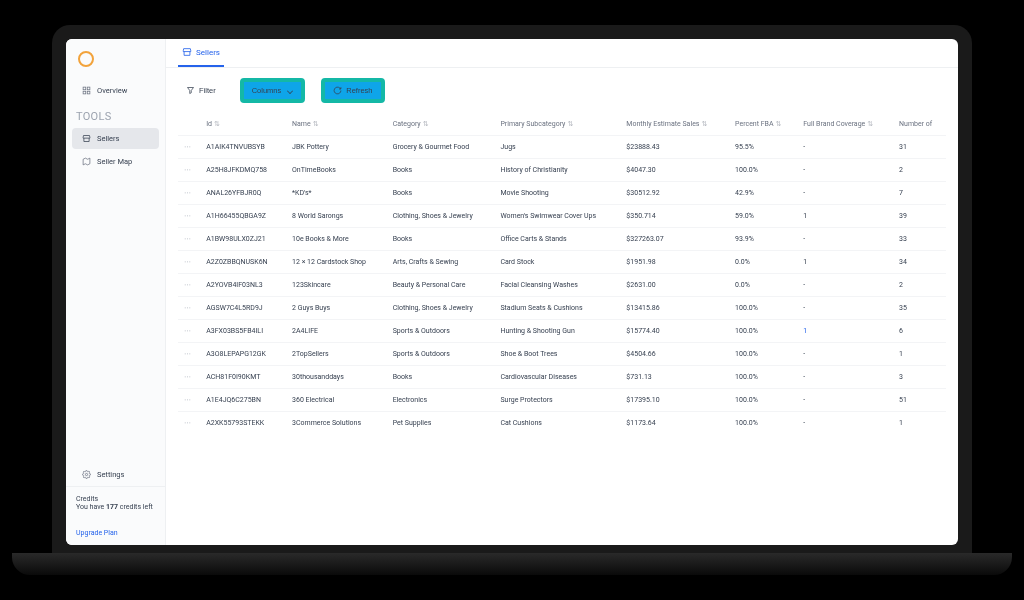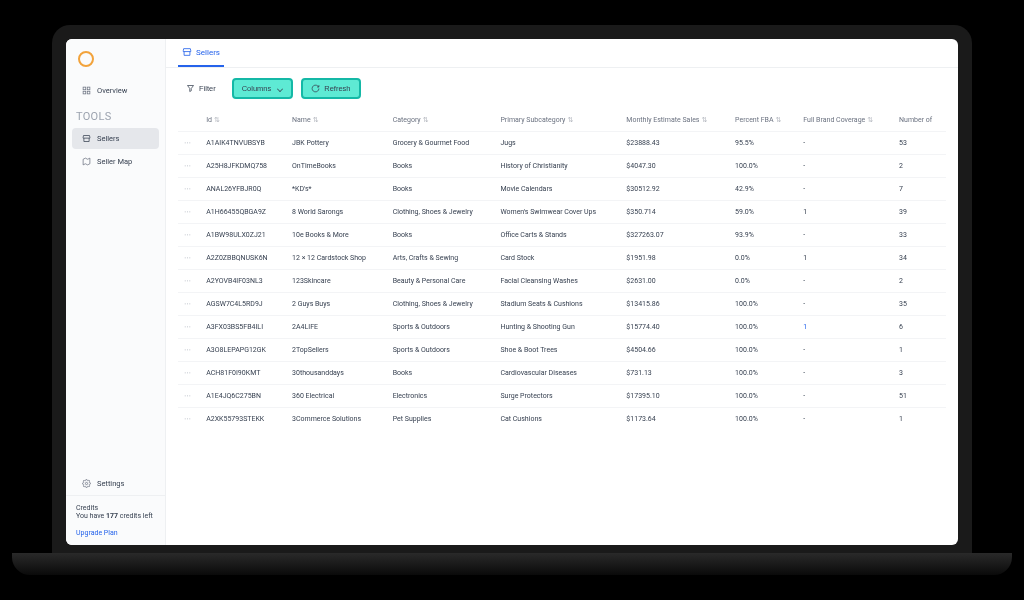--- a/index.html
+++ b/index.html
@@ -10,26 +10,26 @@
 .app{display:flex;flex:1;overflow:hidden}
 .sidebar{width:100px;background:#fafbfc;border-right:1px solid #eef0f2;display:flex;flex-direction:column;padding-top:8px}
 .logo{width:16px;height:16px;border-radius:50%;border:2px solid #f2a33c;margin:4px 0 12px 12px}
 .nav-item{display:flex;align-items:center;gap:6px;padding:6px 10px;font-size:7.5px;color:#374151;cursor:pointer;margin:1px 6px;border-radius:4px}
 .nav-item.active{background:#e5e7eb}
 .nav-item .ic{width:9px;height:9px;flex:0 0 9px}
 .sec-label{font-size:11px;color:#9ca3af;padding:8px 10px 4px;letter-spacing:.3px}
 .spacer{flex:1}
 .credits{padding:8px 10px;font-size:7px;color:#374151;border-top:1px solid #eef0f2}
 .credits .t{font-weight:400}
-.credits .u{color:#2563eb;cursor:pointer;margin-top:9px}
+.credits .u{color:#2563eb;cursor:pointer;margin-top:18px}
 .main{flex:1;display:flex;flex-direction:column;overflow:hidden}
 .tabs{display:flex;border-bottom:1px solid #eef0f2;padding:0 12px}
 .tab{display:flex;align-items:center;gap:4px;padding:8px 4px;font-size:8px;color:#2563eb;border-bottom:2px solid #2563eb;cursor:pointer}
-.toolbar{display:flex;gap:8px;padding:10px 12px}
-.tbtn{display:flex;align-items:center;gap:4px;padding:4px 8px;font-size:7.5px;color:#374151;border:2px solid #14b8a6;border-radius:4px;background:#5eead4;cursor:pointer}
+.toolbar{display:flex;gap:16px;padding:10px 12px}
+.tbtn{display:flex;align-items:center;gap:4px;padding:4px 8px;font-size:7.5px;color:#374151;border:4px solid #14b8a6;border-radius:4px;background:#0ea5e9;cursor:pointer}
 .tbtn.plain{border:none;background:none}
 .table-wrap{flex:1;overflow:auto;padding:0 12px 8px}
 table{width:100%;border-collapse:collapse;font-size:7px}
 th{text-align:left;padding:7px 6px;color:#6b7280;font-weight:400;white-space:nowrap}
 th .sort{margin-left:2px;opacity:.5}
 td{padding:7px 6px;color:#374151;white-space:nowrap;border-top:1px solid #f3f4f6}
 td.dots{color:#9ca3af;cursor:pointer}
 td.link{color:#2563eb}
 .chev{display:inline-block;width:6px;height:6px;border-right:1px solid currentColor;border-bottom:1px solid currentColor;transform:rotate(45deg) scale(.7);margin-left:2px}
 svg{display:block}
@@ -132,39 +132,39 @@
       <tbody id="tbody">
                 <tr>
                   <td class="dots">⋯</td>
                   <td>A1AIK4TNVUBSYB</td>
                   <td>JBK Pottery</td>
                   <td>Grocery &amp; Gourmet Food</td>
                   <td>Jugs</td>
                   <td>$23888.43</td>
                   <td>95.5%</td>
                   <td class="">-</td>
-                  <td>53</td>
+                  <td>31</td>
                 </tr>
                 <tr>
                   <td class="dots">⋯</td>
                   <td>A25H8JFKDMQ758</td>
                   <td>OnTimeBooks</td>
                   <td>Books</td>
                   <td>History of Christianity</td>
                   <td>$4047.30</td>
                   <td>100.0%</td>
                   <td class="">-</td>
                   <td>2</td>
                 </tr>
                 <tr>
                   <td class="dots">⋯</td>
                   <td>ANAL26YFBJR0Q</td>
                   <td>*KD's*</td>
                   <td>Books</td>
-                  <td>Movie Calendars</td>
+                  <td>Movie Shooting</td>
                   <td>$30512.92</td>
                   <td>42.9%</td>
                   <td class="">-</td>
                   <td>7</td>
                 </tr>
                 <tr>
                   <td class="dots">⋯</td>
                   <td>A1H66455QBGA9Z</td>
                   <td>8 World Sarongs</td>
                   <td>Clothing, Shoes &amp; Jewelry</td>

